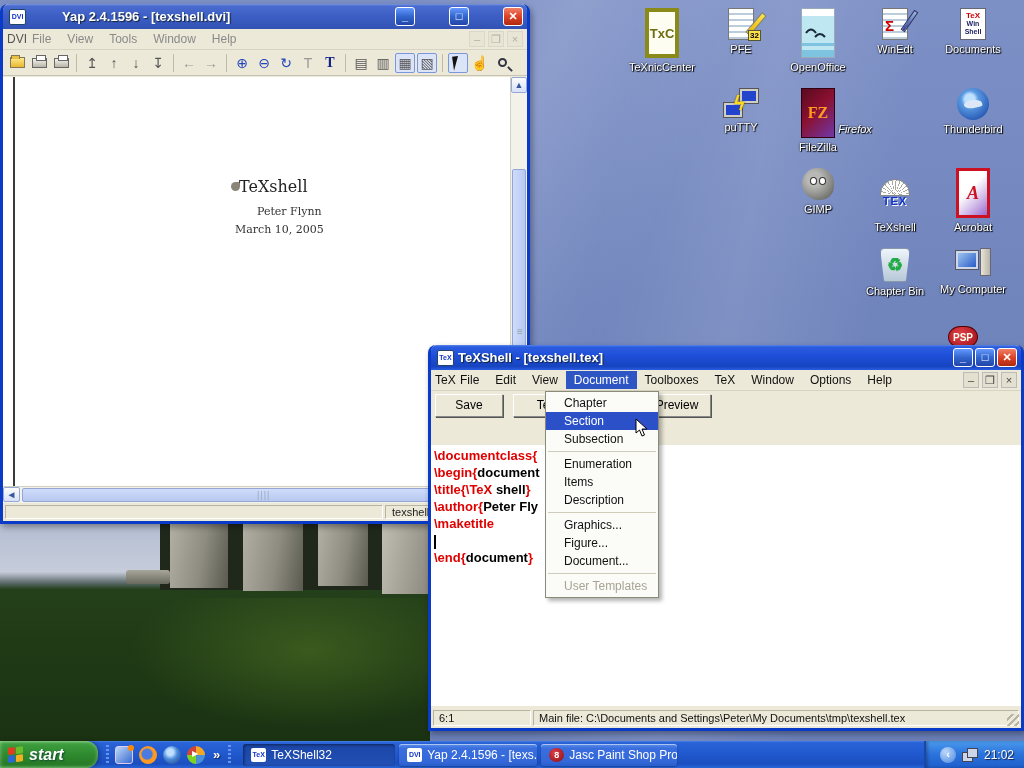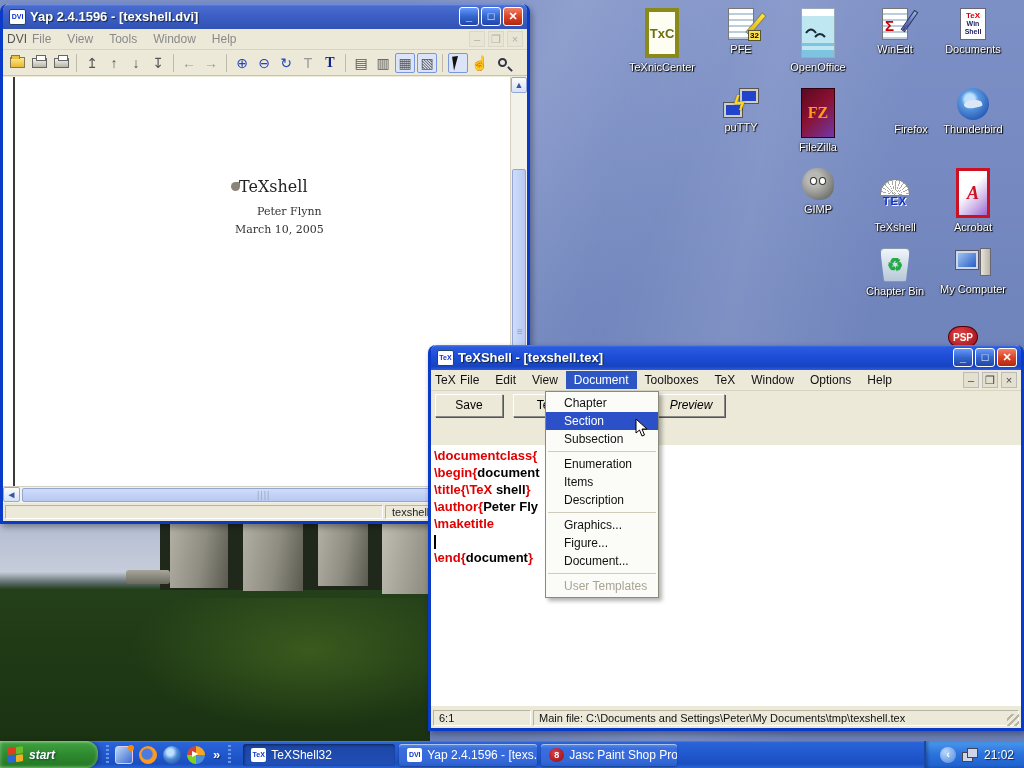--- a/index.html
+++ b/index.html
@@ -60,21 +60,21 @@
   #scene .grasslight { position:absolute; left:30%; top:34%; width:70%; height:60%;
      background:radial-gradient(ellipse at 60% 40%, rgba(90,130,40,.45), rgba(0,0,0,0) 70%); }
   #scene .backdark { position:absolute; left:160px; top:0; width:270px; height:66px; background:#20281c; }
   #scene .stone { position:absolute; top:0; background:linear-gradient(100deg,#b2b0a4 0%, #8e8c80 55%, #5a5a50 100%); }
   #scene .lying { position:absolute; left:126px; top:46px; width:44px; height:14px; background:linear-gradient(180deg,#a8a69a,#6a6a60); border-radius:3px; }
 
   
   .xpwin { position:absolute; border:3px solid #0a3bc8; border-top:none; border-radius:8px 8px 0 0; box-shadow:2px 3px 6px rgba(0,0,0,.35); background:#ece9d8; }
   .titlebar { height:25px; border-radius:6px 6px 0 0; display:flex; align-items:center; padding:0 4px 0 6px;
      background:linear-gradient(180deg,#5a85e8 0%, #2a5ce0 8%, #1e4ed8 45%, #1644c0 85%, #2a5ce0 100%); }
-  .titlebar.dimmed { background:linear-gradient(180deg,#7a96dc 0%, #4a6cd0 8%, #3c5ec4 50%, #3252b4 100%); }
+  .titlebar.dimmed { background:linear-gradient(180deg,#7a96dc 0%, #4a6cd0 8%, #3c5ec4 50%, #3252b4 100%);gap:32px; }
   .titlebar .t-icon { width:17px; height:16px; background:#fff; border:1px solid #246; border-radius:2px; font-size:7px; font-weight:bold; color:#13c; display:flex; align-items:center; justify-content:center; margin-right:4px; }
   .titlebar .t-text { flex:1; color:#fff; font-weight:bold; font-size:13px; text-shadow:1px 1px 1px #123; white-space:nowrap; overflow:hidden; }
   .winbtn { width:20px; height:19px; margin-left:2px; border:1px solid #fff; border-radius:3px; color:#fff; font-size:11px; font-weight:bold; line-height:17px; text-align:center;
      background:linear-gradient(180deg,#69f 0%, #36c 50%, #24a 100%); }
   .winbtn.close { background:linear-gradient(180deg,#f08068 0%, #dd4327 50%, #b02a10 100%); }
   .menubar { height:21px; background:#ece9d8; display:flex; align-items:center; font-size:12px; border-bottom:1px solid #d8d4c4; }
   .menubar .mi { padding:2px 8px; }
   .menubar .mi.sel { background:#2e55c4; color:#fff; }
   .mdi-ctl { margin-left:auto; display:flex; gap:3px; padding-right:4px; color:#444; font-size:11px; }
   .mdi-ctl span { width:16px; text-align:center; border:1px solid #bbb; background:#e4e0d0; line-height:14px; }
@@ -143,21 +143,21 @@
   
   #taskbar { position:absolute; left:0; bottom:0; width:1024px; height:27px; z-index:90;
      background:linear-gradient(180deg,#4a81e8 0%, #2a63d8 6%, #2159cf 45%, #1b4fc0 85%, #2866d8 100%); display:flex; align-items:center; }
   #startbtn { width:98px; height:27px; border-radius:0 12px 12px 0; display:flex; align-items:center; padding-left:8px; gap:5px;
      background:linear-gradient(180deg,#5fb75f 0%, #3d9e3d 10%, #2f8a2f 50%, #257a25 90%, #3d9e3d 100%);
      box-shadow:inset 0 0 4px rgba(255,255,255,.4), 2px 0 4px rgba(0,0,0,.3); }
   #startbtn .flag { width:16px; height:16px; display:grid; grid-template-columns:7px 7px; grid-template-rows:7px 7px; gap:1px; transform:skewY(-6deg); }
   #startbtn .flag i { border-radius:1px; }
   #startbtn .flag i:nth-child(1){background:#e03d1f;} #startbtn .flag i:nth-child(2){background:#69bd2a;}
   #startbtn .flag i:nth-child(3){background:#2a66d8;} #startbtn .flag i:nth-child(4){background:#f0b020;}
-  #startbtn .s-label { color:#fff; font-size:12px; font-weight:bold; font-style:italic; text-shadow:1px 1px 2px #143; }
+  #startbtn .s-label { color:#fff; font-size:16px; font-weight:bold; font-style:italic; text-shadow:1px 1px 2px #143; }
   .ql { display:flex; align-items:center; gap:6px; padding:0 8px; }
   .ql .handle { width:3px; height:20px; background:repeating-linear-gradient(180deg,#6a96ea 0 2px, transparent 2px 4px); }
   .qlic { width:18px; height:18px; border-radius:3px; }
   .qlic.desk { background:linear-gradient(135deg,#bcd8f8,#3a6ad0); border:1px solid #dce; position:relative; }
   .qlic.desk::after { content:""; position:absolute; right:-2px; top:-2px; width:6px; height:6px; background:#f80; border-radius:50%; }
   .qlic.ff { border-radius:50%; background:radial-gradient(circle at 45% 45%, #4a7be0 0 35%, #ff9a20 45% 75%, #d8520a 100%); }
   .qlic.tb { border-radius:50%; background:radial-gradient(circle at 40% 35%, #bfe0ff 0 20%, #4a8ad8 45%, #1a3c88 100%); }
   .qlic.wmp { border-radius:50%; background:conic-gradient(#f5a623 0 25%, #4a90d9 25% 50%, #7ed321 50% 75%, #d0453a 75%); position:relative; }
   .qlic.wmp::after { content:"▸"; position:absolute; left:5px; top:0px; color:#fff; font-size:12px; }
   .chev { color:#fff; font-size:13px; font-weight:bold; text-shadow:1px 1px 1px #125; padding:0 2px; }
@@ -220,21 +220,21 @@
           <span class="m2"></span>
           <span class="bolt">ϟ</span>
           <span class="m1"></span>
         </div>
         <span class="label">puTTY</span>
       </div>
       <div class="desk-icon" style="left: 779px; top: 88px;">
         <div class="ic ic-fz">FZ</div>
         <span class="label">FileZilla</span>
       </div>
-      <div class="desk-icon" style="left: 872px; top: 88px;">
+      <div class="desk-icon" style="left: 816px; top: 88px; font-style: italic;">
         <div class="ic ic-ff"></div>
         <span class="label">Firefox</span>
       </div>
       <div class="desk-icon" style="left: 934px; top: 88px;">
         <div class="ic ic-tb"></div>
         <span class="label">Thunderbird</span>
       </div>
       <div class="desk-icon" style="left: 779px; top: 168px;">
         <div class="ic ic-gimp"></div>
         <span class="label">GIMP</span>
@@ -365,21 +365,21 @@
       <span id="ts-menu"><span class="mi">File</span><span class="mi">Edit</span><span class="mi">View</span><span class="mi sel">Document</span><span class="mi">Toolboxes</span><span class="mi">TeX</span><span class="mi">Window</span><span class="mi">Options</span><span class="mi">Help</span></span>
       <span class="mdi-ctl">
         <span>–</span>
         <span>❐</span>
         <span>×</span>
       </span>
     </div>
     <div class="ts-toolbar" id="ts-toolbar">
         <span class="ts-btn">Save</span>
         <span class="ts-btn">TeX</span>
-        <span class="ts-btn" style="margin-left: 66px; font-style: italic;">Preview</span>
+        <span class="ts-btn" style="margin-left: 52px;">Preview</span>
       </div>
     <div class="editor" id="ts-editor">
         <div class="code-line"><span class="cmd">\documentclass{</span></div>
         <div class="code-line"><span class="cmd">\begin{</span><span class="txt">document</span></div>
         <div class="code-line"><span class="cmd">\title{\TeX </span><span class="txt">shell</span><span class="cmd">}</span></div>
         <div class="code-line"><span class="cmd">\author{</span><span class="txt">Peter Fly</span></div>
         <div class="code-line"><span class="cmd">\maketitle</span></div>
         <div class="code-line"><span class="caret"></span></div>
         <div class="code-line"><span class="cmd">\end{</span><span class="txt">document</span><span class="cmd">}</span></div>
       </div>

